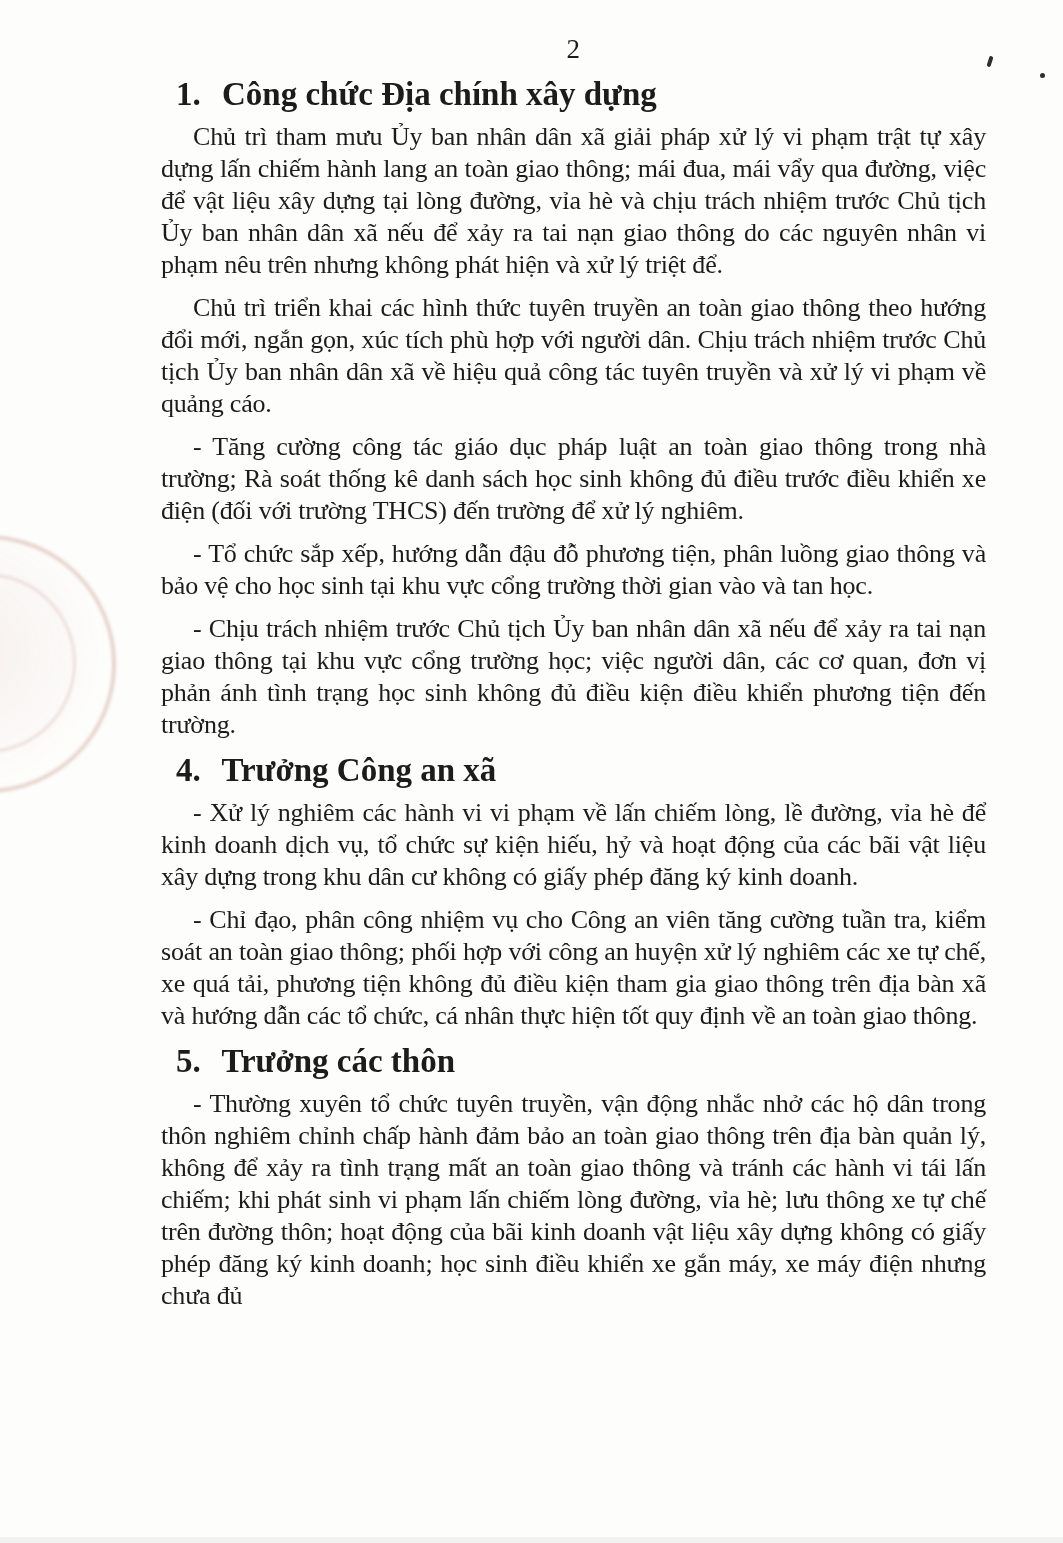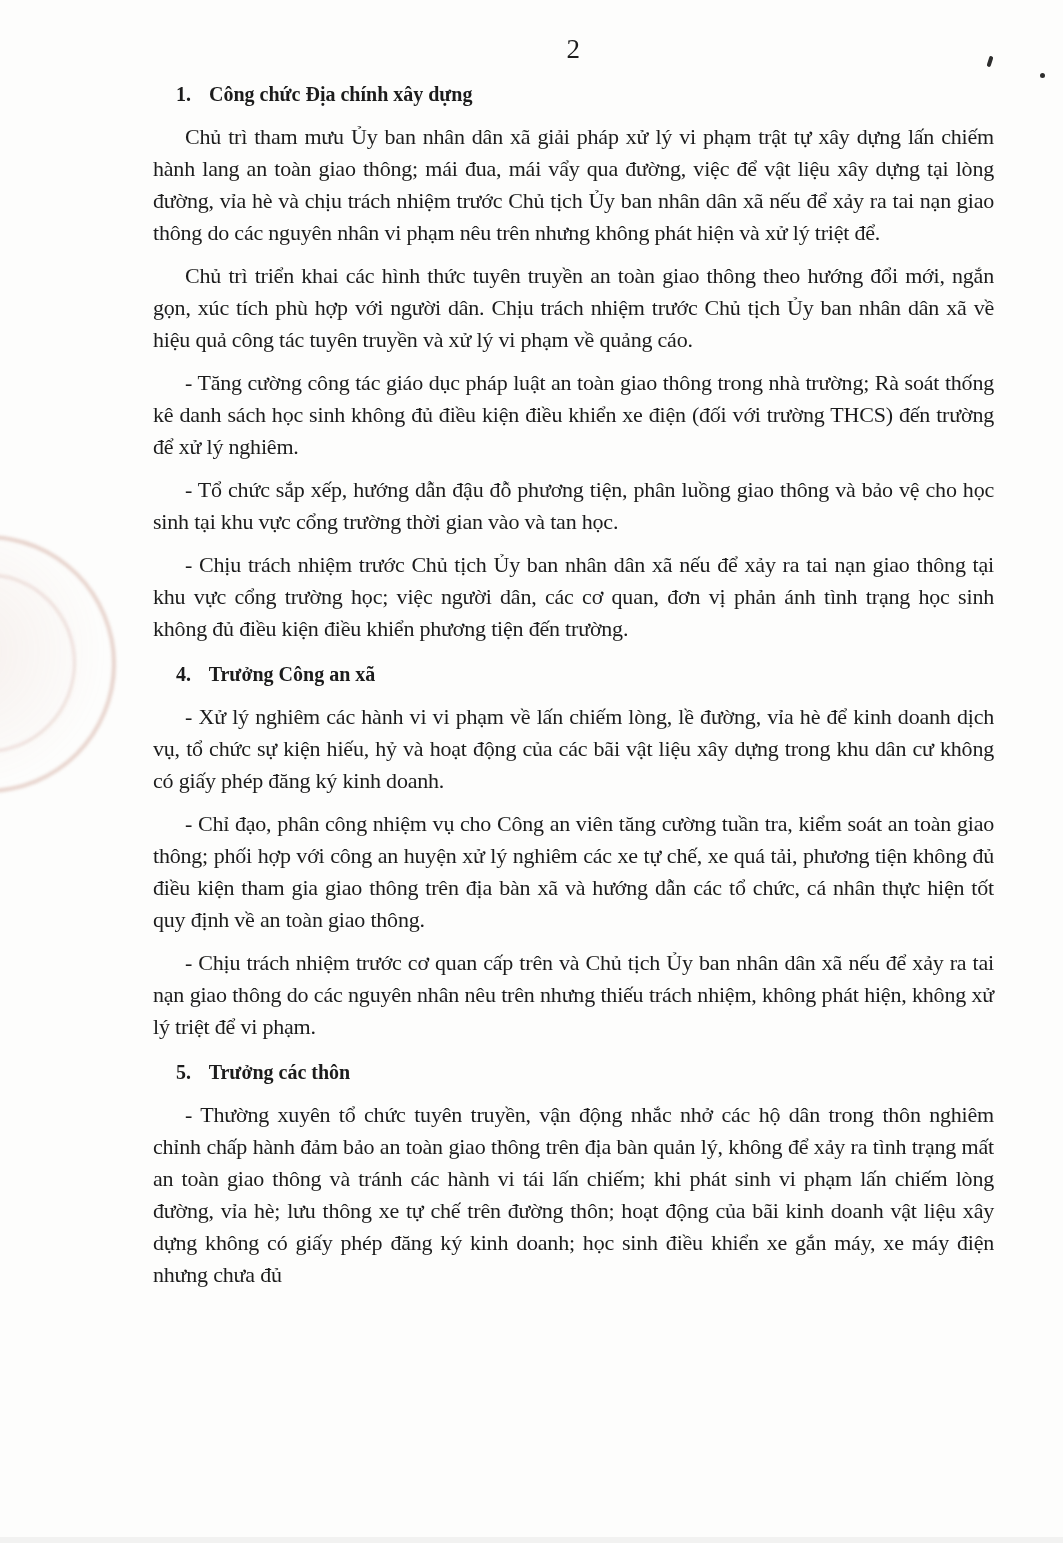--- a/index.html
+++ b/index.html
@@ -20,33 +20,33 @@
     left: 145px; top: 33px;
     width: 857px;
   }
   .page-number {
     text-align: center;
     font-size: 27px;
     line-height: 32px;
     letter-spacing: 0.5px;
   }
   h2.heading {
-    font-size: 20px;
+    font-size: 33px;
     font-weight: bold;
     line-height: 32px;
     margin: 13px 0 6px 31px;
   }
   h2.heading .num { margin-right: 13px; }
   p.para {
-    font-size: 22px;
+    font-size: 26px;
     line-height: 32px;
     text-align: justify;
     text-indent: 32px;
     letter-spacing: -0.2px;
-    margin: 11px 8px;
+    margin: 11px 16px;
   }
   
   .stamp { position: absolute; filter: blur(1.5px); }
   .stamp-outer {
     left: -142px; top: 535px;
     width: 250px; height: 250px;
     border: 4px solid rgba(186,122,103,0.30);
     border-radius: 50%;
     background: radial-gradient(circle at 42% 45%, rgba(186,122,103,0.10), rgba(186,122,103,0.0) 70%);
   }
@@ -95,33 +95,32 @@
         <span class="ttl">Công chức Địa chính xây dựng</span>
       </h2>
       <p class="para">Chủ trì tham mưu Ủy ban nhân dân xã giải pháp xử lý vi phạm trật tự xây dựng lấn chiếm hành lang an toàn giao thông; mái đua, mái vẩy qua đường, việc để vật liệu xây dựng tại lòng đường, vỉa hè và chịu trách nhiệm trước Chủ tịch Ủy ban nhân dân xã nếu để xảy ra tai nạn giao thông do các nguyên nhân vi phạm nêu trên nhưng không phát hiện và xử lý triệt để.</p>
     </section>
 
     <section>
       <p class="para">Chủ trì triển khai các hình thức tuyên truyền an toàn giao thông theo hướng đổi mới, ngắn gọn, xúc tích phù hợp với người dân. Chịu trách nhiệm trước Chủ tịch Ủy ban nhân dân xã về hiệu quả công tác tuyên truyền và xử lý vi phạm về quảng cáo.</p>
     </section>
 
     <section>
-      <p class="para">- Tăng cường công tác giáo dục pháp luật an toàn giao thông trong nhà trường; Rà soát thống kê danh sách học sinh không đủ điều kiện điều khiển xe điện (đối với trường THCS) đến trường để xử lý nghiêm.</p>
+      <p class="para">- Tăng cường công tác giáo dục pháp luật an toàn giao thông trong nhà trường; Rà soát thống kê danh sách học sinh không đủ điều trước điều khiển xe điện (đối với trường THCS) đến trường để xử lý nghiêm.</p>
       <p class="para">- Tổ chức sắp xếp, hướng dẫn đậu đỗ phương tiện, phân luồng giao thông và bảo vệ cho học sinh tại khu vực cổng trường thời gian vào và tan học.</p>
       <p class="para">- Chịu trách nhiệm trước Chủ tịch Ủy ban nhân dân xã nếu để xảy ra tai nạn giao thông tại khu vực cổng trường học; việc người dân, các cơ quan, đơn vị phản ánh tình trạng học sinh không đủ điều kiện điều khiển phương tiện đến trường.</p>
     </section>
 
     <section>
       <h2 class="heading">
         <span class="num">4.</span>
         <span class="ttl">Trưởng Công an xã</span>
       </h2>
       <p class="para">- Xử lý nghiêm các hành vi vi phạm về lấn chiếm lòng, lề đường, vỉa hè để kinh doanh dịch vụ, tổ chức sự kiện hiếu, hỷ và hoạt động của các bãi vật liệu xây dựng trong khu dân cư không có giấy phép đăng ký kinh doanh.</p>
       <p class="para">- Chỉ đạo, phân công nhiệm vụ cho Công an viên tăng cường tuần tra, kiểm soát an toàn giao thông; phối hợp với công an huyện xử lý nghiêm các xe tự chế, xe quá tải, phương tiện không đủ điều kiện tham gia giao thông trên địa bàn xã và hướng dẫn các tổ chức, cá nhân thực hiện tốt quy định về an toàn giao thông.</p>
-      <p class="para">- Chịu trách nhiệm trước cơ quan cấp trên và Chủ tịch Ủy ban nhân dân xã nếu để xảy ra tai nạn giao thông do các nguyên nhân nêu trên nhưng thiếu trách nhiệm, không phát hiện, không xử lý triệt để vi phạm.</p>
     </section>
 
     <section>
       <h2 class="heading">
         <span class="num">5.</span>
         <span class="ttl">Trưởng các thôn</span>
       </h2>
       <p class="para">- Thường xuyên tổ chức tuyên truyền, vận động nhắc nhở các hộ dân trong thôn nghiêm chỉnh chấp hành đảm bảo an toàn giao thông trên địa bàn quản lý, không để xảy ra tình trạng mất an toàn giao thông và tránh các hành vi tái lấn chiếm; khi phát sinh vi phạm lấn chiếm lòng đường, vỉa hè; lưu thông xe tự chế trên đường thôn; hoạt động của bãi kinh doanh vật liệu xây dựng không có giấy phép đăng ký kinh doanh; học sinh điều khiển xe gắn máy, xe máy điện nhưng chưa đủ</p>
     </section>
 

